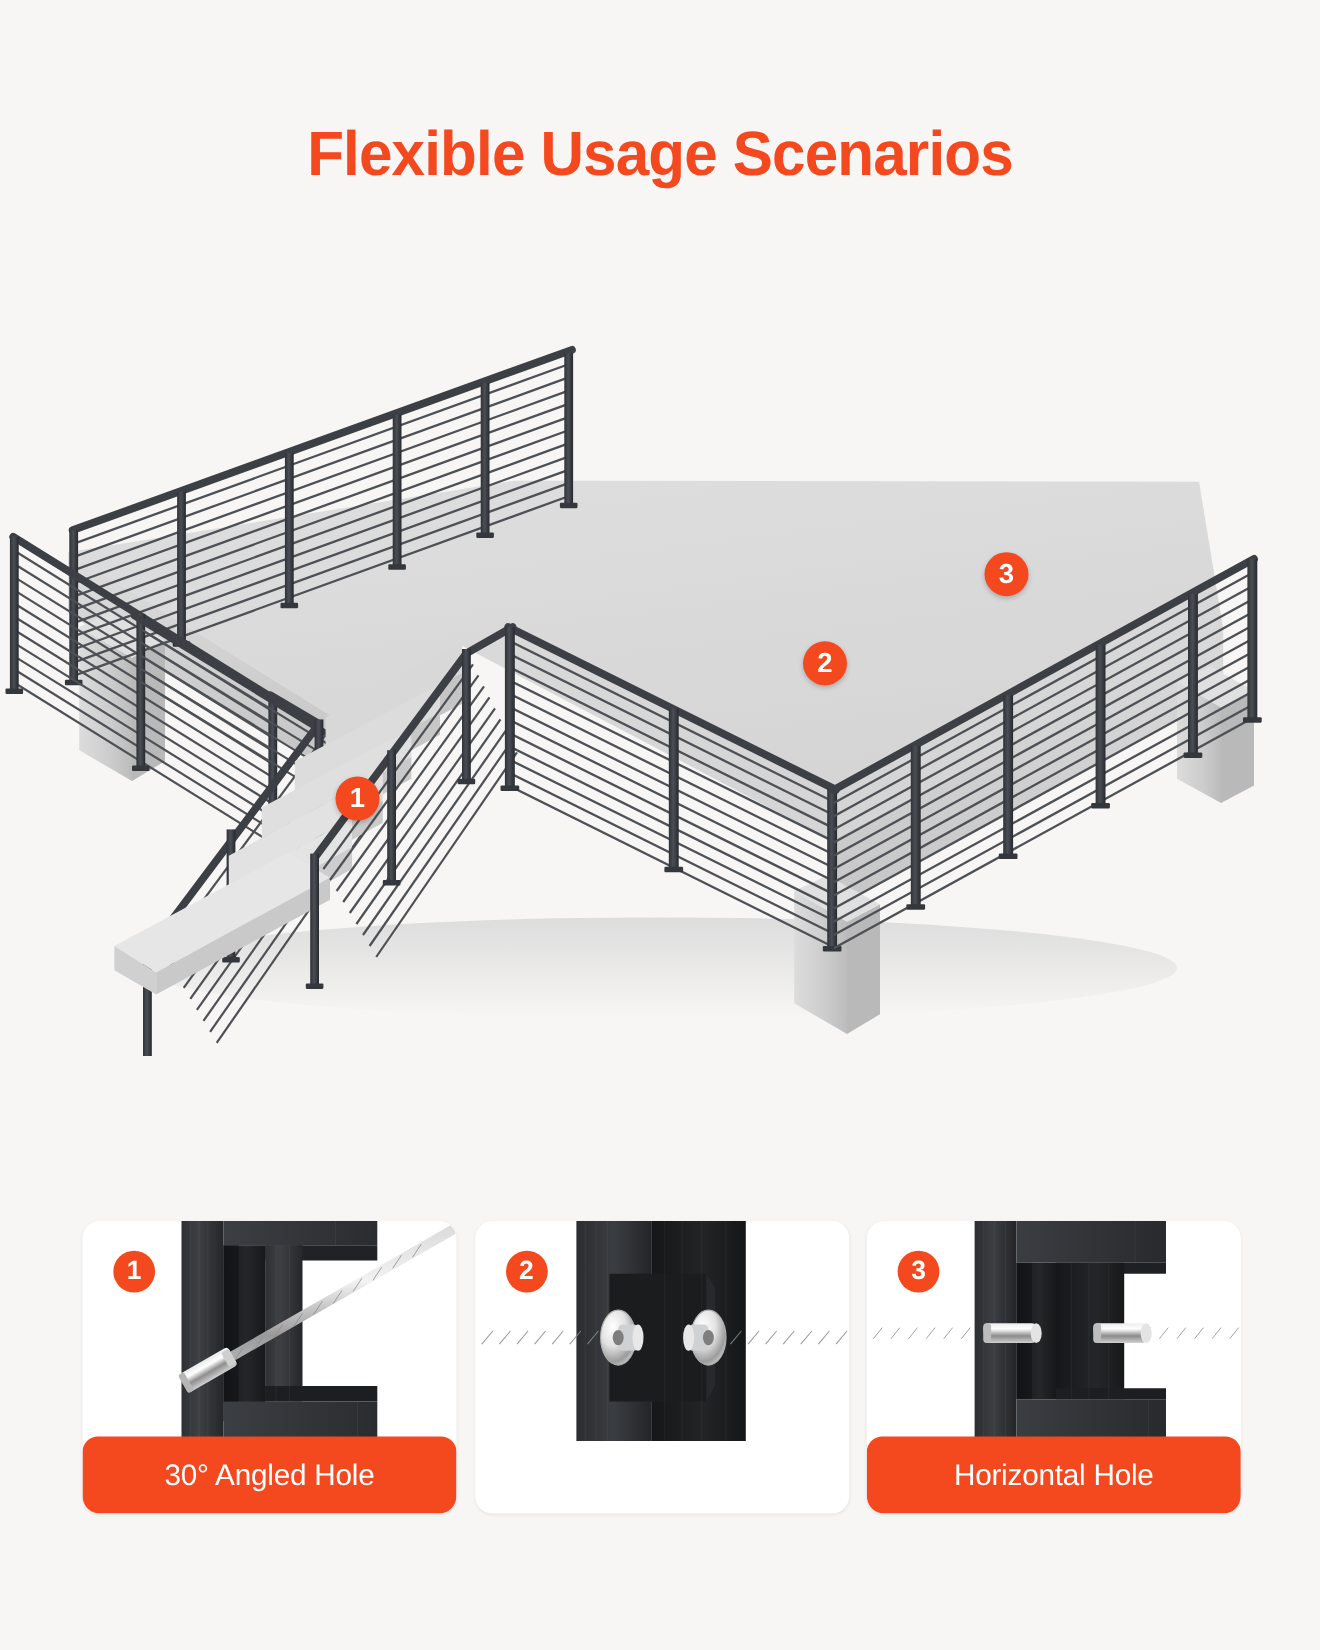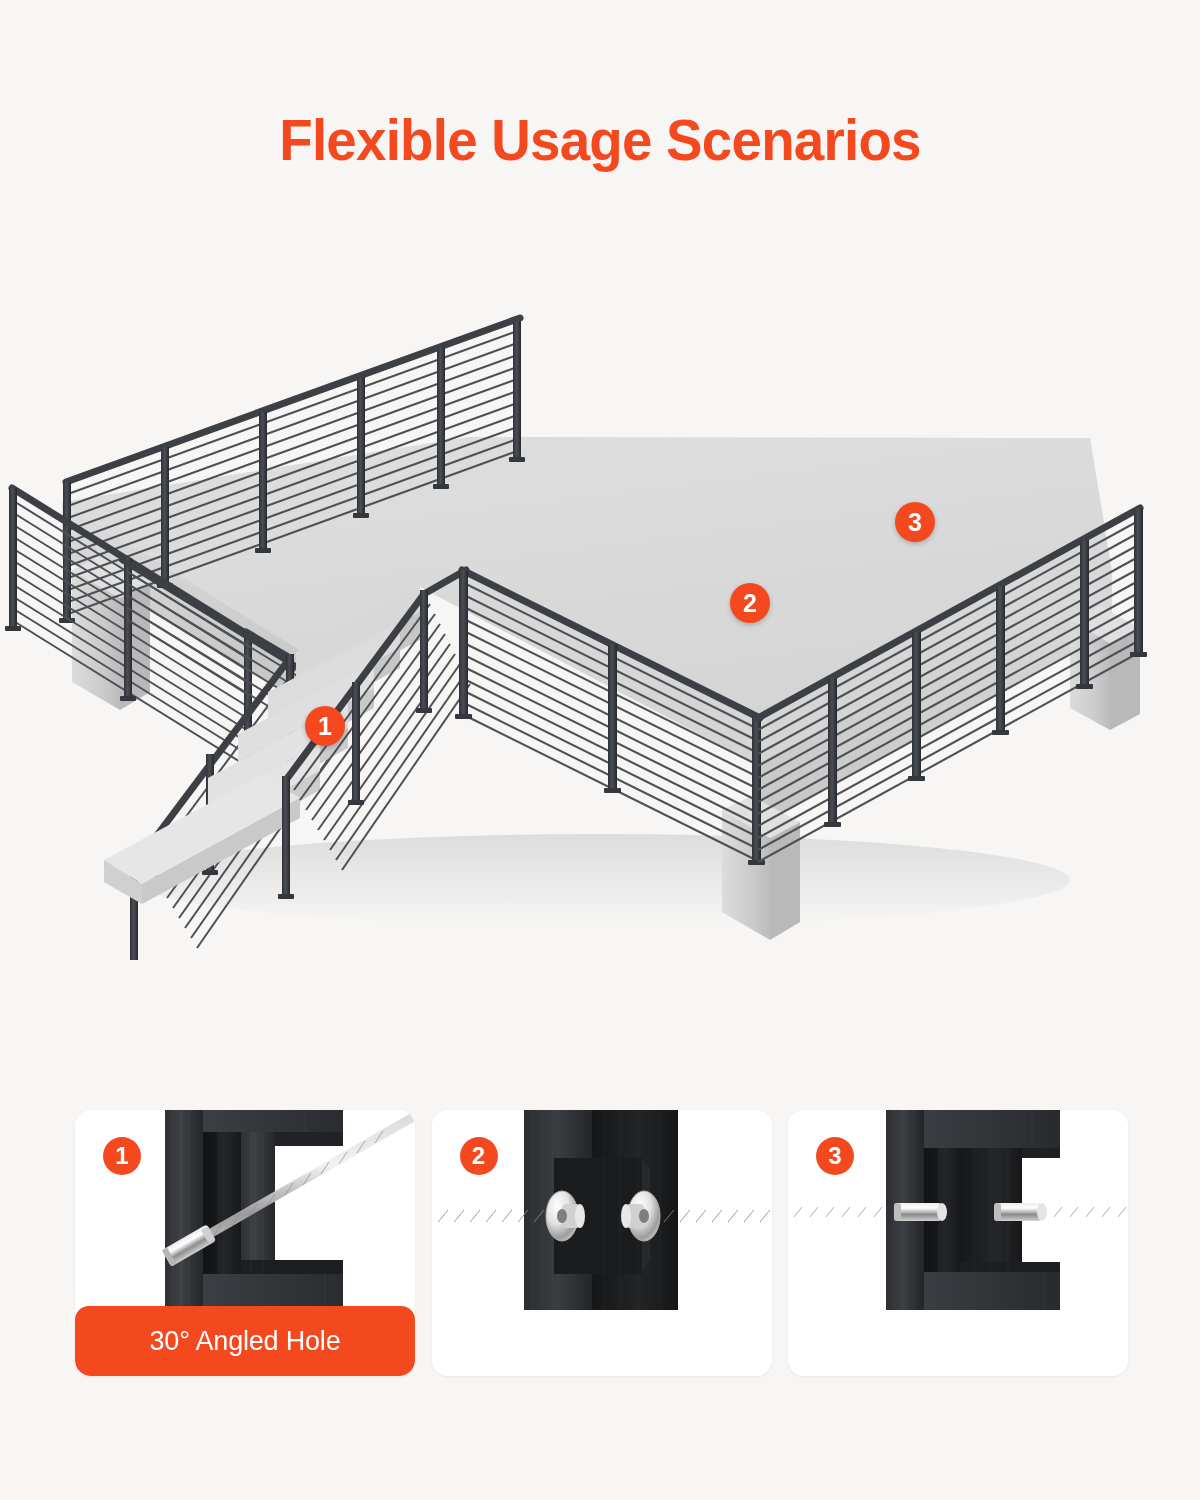--- a/index.html
+++ b/index.html
@@ -649,15 +649,16 @@
         </g>
 
         <g>
           <rect x="206" y="93" width="48" height="18" rx="4" fill="url(#slv3)"></rect>
           <rect x="206" y="93" width="7" height="18" rx="3" fill="#bdbdbd"></rect>
           <ellipse cx="254" cy="102" rx="5" ry="9" fill="#e4e4e4"></ellipse>
         </g>
       </svg>
     </div>
     <div class="card-badge">3</div>
+    <div class="card-label">Horizontal Hole</div>
   </div>
 
 </div>
 
 </body></html>

